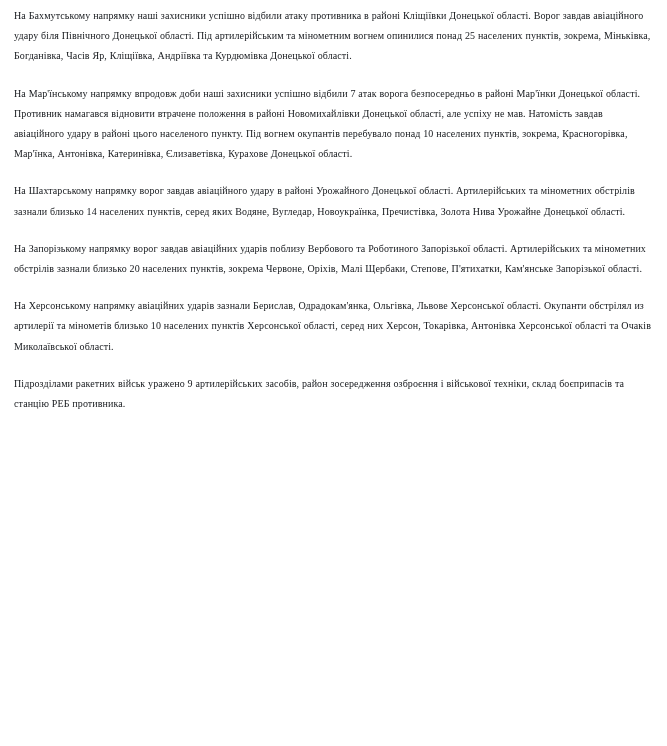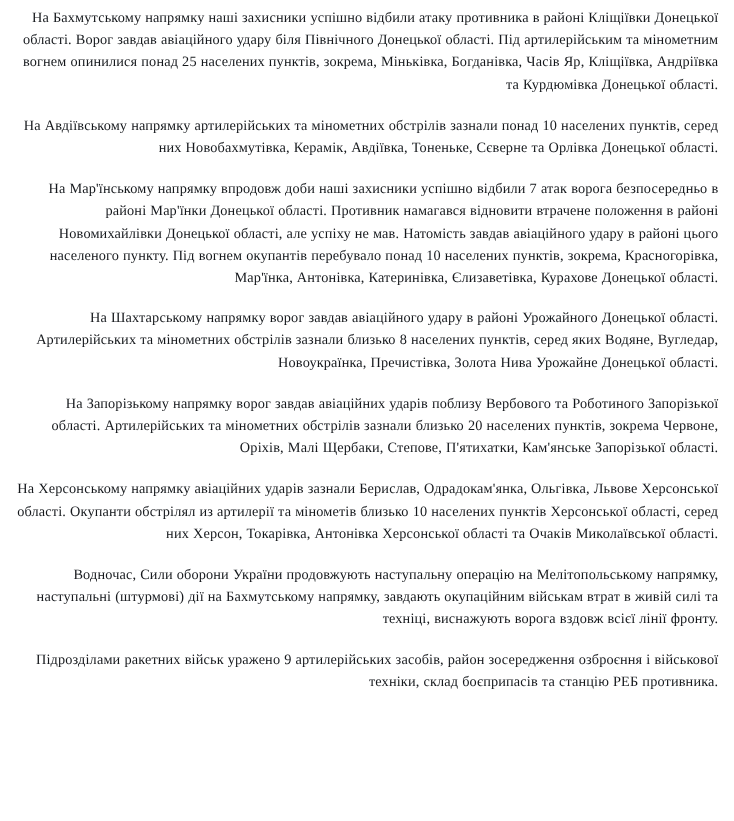--- a/index.html
+++ b/index.html
@@ -12,37 +12,35 @@
     min-height: 746px;
     font-family: "Liberation Serif", serif;
     color: #1a1a1a;
   }
   .doc {
     width: 667px;
     box-sizing: border-box;
     padding: 6px 14px 10px 14px;
   }
   .para {
-    font-size: 13px;
+    font-size: 10px;
     line-height: 20.2px;
     margin: 0 0 17px 0;
-    text-align: right;
+    text-align: left;
     color: #15181c;
     letter-spacing: 0.01em;
     word-spacing: 0.02em;
   }
   .para:last-child {
     margin-bottom: 0;
   }
 </style>
 </head>
 <body>
 
 <div class="doc">
   <p class="para">На Бахмутському напрямку наші захисники успішно відбили атаку противника в районі Кліщіївки Донецької області. Ворог завдав авіаційного удару біля Північного Донецької області. Під артилерійським та мінометним вогнем опинилися понад 25 населених пунктів, зокрема, Міньківка, Богданівка, Часів Яр, Кліщіївка, Андріївка та Курдюмівка Донецької області.</p>
-  <p class="para">На Авдіївському напрямку артилерійських та мінометних обстрілів зазнали понад 10 населених пунктів, серед них Новобахмутівка, Керамік, Авдіївка, Тоненьке, Сєверне та Орлівка Донецької області.</p>
   <p class="para">На Мар'їнському напрямку впродовж доби наші захисники успішно відбили 7 атак ворога безпосередньо в районі Мар'їнки Донецької області. Противник намагався відновити втрачене положення в районі Новомихайлівки Донецької області, але успіху не мав. Натомість завдав авіаційного удару в районі цього населеного пункту. Під вогнем окупантів перебувало понад 10 населених пунктів, зокрема, Красногорівка, Мар'їнка, Антонівка, Катеринівка, Єлизаветівка, Курахове Донецької області.</p>
-  <p class="para">На Шахтарському напрямку ворог завдав авіаційного удару в районі Урожайного Донецької області. Артилерійських та мінометних обстрілів зазнали близько 8 населених пунктів, серед яких Водяне, Вугледар, Новоукраїнка, Пречистівка, Золота Нива Урожайне Донецької області.</p>
+  <p class="para">На Шахтарському напрямку ворог завдав авіаційного удару в районі Урожайного Донецької області. Артилерійських та мінометних обстрілів зазнали близько 14 населених пунктів, серед яких Водяне, Вугледар, Новоукраїнка, Пречистівка, Золота Нива Урожайне Донецької області.</p>
   <p class="para">На Запорізькому напрямку ворог завдав авіаційних ударів поблизу Вербового та Роботиного Запорізької області. Артилерійських та мінометних обстрілів зазнали близько 20 населених пунктів, зокрема Червоне, Оріхів, Малі Щербаки, Степове, П'ятихатки, Кам'янське Запорізької області.</p>
   <p class="para">На Херсонському напрямку авіаційних ударів зазнали Берислав, Одрадокам'янка, Ольгівка, Львове Херсонської області. Окупанти обстрілял из артилерії та мінометів близько 10 населених пунктів Херсонської області, серед них Херсон, Токарівка, Антонівка  Херсонської області та Очаків Миколаївської області.</p>
-  <p class="para">Водночас, Сили оборони України продовжують наступальну операцію на Мелітопольському напрямку, наступальні (штурмові) дії на Бахмутському напрямку, завдають окупаційним військам втрат в живій силі та техніці, виснажують ворога вздовж всієї лінії фронту.</p>
   <p class="para">Підрозділами ракетних військ уражено 9 артилерійських засобів, район зосередження озброєння і військової техніки, склад боєприпасів та станцію РЕБ противника.</p>
 </div>
 
 </body></html>

